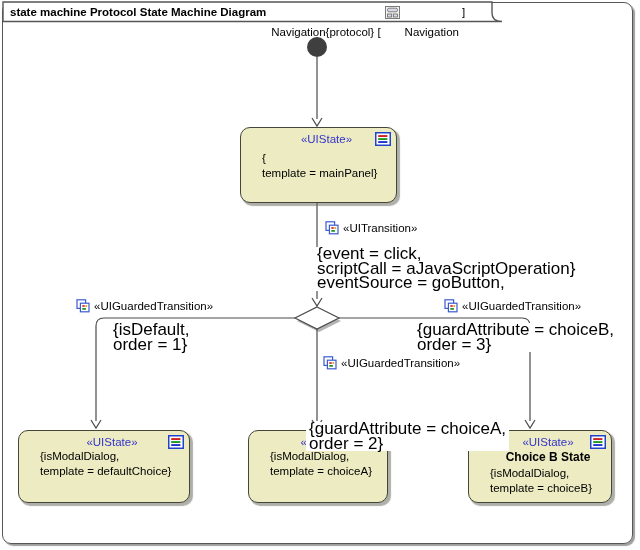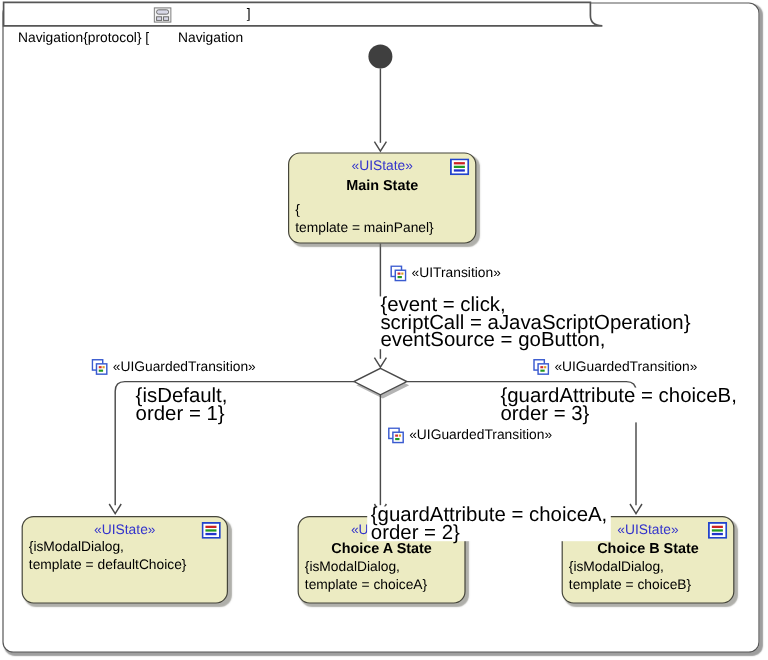--- a/index.html
+++ b/index.html
@@ -8,21 +8,21 @@
   .frame{position:absolute;left:2px;top:2px;width:629px;height:540px;border:1.5px solid #565656;border-radius:9px;box-shadow:2px 2px 1px #9e9e9e;}
   .tabsvg{position:absolute;left:0;top:0;}
   .title-row{position:absolute;left:10px;top:4px;height:16px;display:flex;align-items:center;white-space:nowrap;font-size:11.5px;color:#000;}
   .t-bold{font-weight:bold;}
   .t-reg{margin-left:5px;margin-top:40px;}
   .t-close{margin-left:3px;}
   .diag-ico{margin-left:4px;}
 
   .connectors{position:absolute;left:0;top:0;z-index:1;}
 
-  .state{position:absolute;z-index:2;background:#ecebc2;border:1.5px solid #45453a;border-radius:10px;box-shadow:2.5px 2.5px 1px rgba(110,110,100,0.55);text-align:center;box-sizing:border-box;padding-top:4px;}
+  .state{position:absolute;z-index:2;background:#ecebc2;border:1.5px solid #45453a;border-radius:10px;box-shadow:2.5px 2.5px 1px rgba(110,110,100,0.55);text-align:center;box-sizing:border-box;padding-top:4px;padding-left:16px;}
   .stereo{color:#3333cc;font-size:11.5px;line-height:14px;}
   .sname{font-weight:bold;font-size:12px;color:#000;line-height:17px;}
   .props{text-align:left;font-size:11.5px;line-height:15px;padding:0 5px;color:#000;}
   .props.gap{margin-top:5px;}
   .spec{position:absolute;top:4px;right:5px;}
 
   .tlabel{position:absolute;z-index:3;display:flex;align-items:center;gap:4px;background:#ffffff;font-size:11.5px;color:#000;white-space:nowrap;line-height:13px;padding:0 2px;}
   .guard{position:absolute;z-index:3;background:#ffffff;font-size:17px;color:#000;white-space:nowrap;line-height:14.5px;padding:0 3px;}
 </style>
 </head>
@@ -53,20 +53,21 @@
 </svg>
 
 <div class="canvas">
 
   <div class="frame"></div>
 
   <svg class="tabsvg" width="512" height="25">
     <path d="M3,2 H492 V13 Q492,21.5 502,21.5 H3 Z" fill="#ffffff" stroke="#565656" stroke-width="1.4"></path>
   </svg>
   <div class="title-row">
+    <span class="t-bold">state machine Protocol State Machine Diagram</span>
     <span class="t-reg">Navigation{protocol} [</span>
     <svg class="diag-ico" width="15" height="13">
         <use href="#sym-diagico"></use>
       </svg>
     <span class="t-reg">Navigation</span>
     <span class="t-close">]</span>
   </div>
 
   <svg class="connectors" width="640" height="550">
     <circle cx="317" cy="47" r="10" fill="#3f3f3f"></circle>
@@ -88,21 +89,20 @@
 
     <path d="M339,318 H522 Q530,318 530,326 V421" fill="none" stroke="#4a4a4a" stroke-width="1.2"></path>
     <polyline points="525,420 530,428 535,420" fill="none" stroke="#4a4a4a" stroke-width="1.2"></polyline>
   </svg>
 
   <div class="state" style="left:240px;top:127px;width:157px;height:76px;">
     <div class="stereo">«UIState»</div>
     <svg class="spec" width="16" height="14">
         <use href="#sym-spec"></use>
       </svg>
-    <div class="sname">Main State</div>
     <div class="props gap">
       <div>{</div>
       <div>template = mainPanel}</div>
     </div>
   </div>
 
   <div class="state" style="left:18px;top:430px;width:172px;height:73px;">
     <div class="stereo">«UIState»</div>
     <svg class="spec" width="16" height="14">
         <use href="#sym-spec"></use>
@@ -111,21 +111,20 @@
       <div>{isModalDialog,</div>
       <div>template = defaultChoice}</div>
     </div>
   </div>
 
   <div class="state" style="left:248px;top:430px;width:140px;height:73px;">
     <div class="stereo">«UIState»</div>
     <svg class="spec" width="16" height="14">
         <use href="#sym-spec"></use>
       </svg>
-    <div class="sname">Choice A State</div>
     <div class="props">
       <div>{isModalDialog,</div>
       <div>template = choiceA}</div>
     </div>
   </div>
 
   <div class="state" style="left:468px;top:430px;width:144px;height:73px;">
     <div class="stereo">«UIState»</div>
     <svg class="spec" width="16" height="14">
         <use href="#sym-spec"></use>

